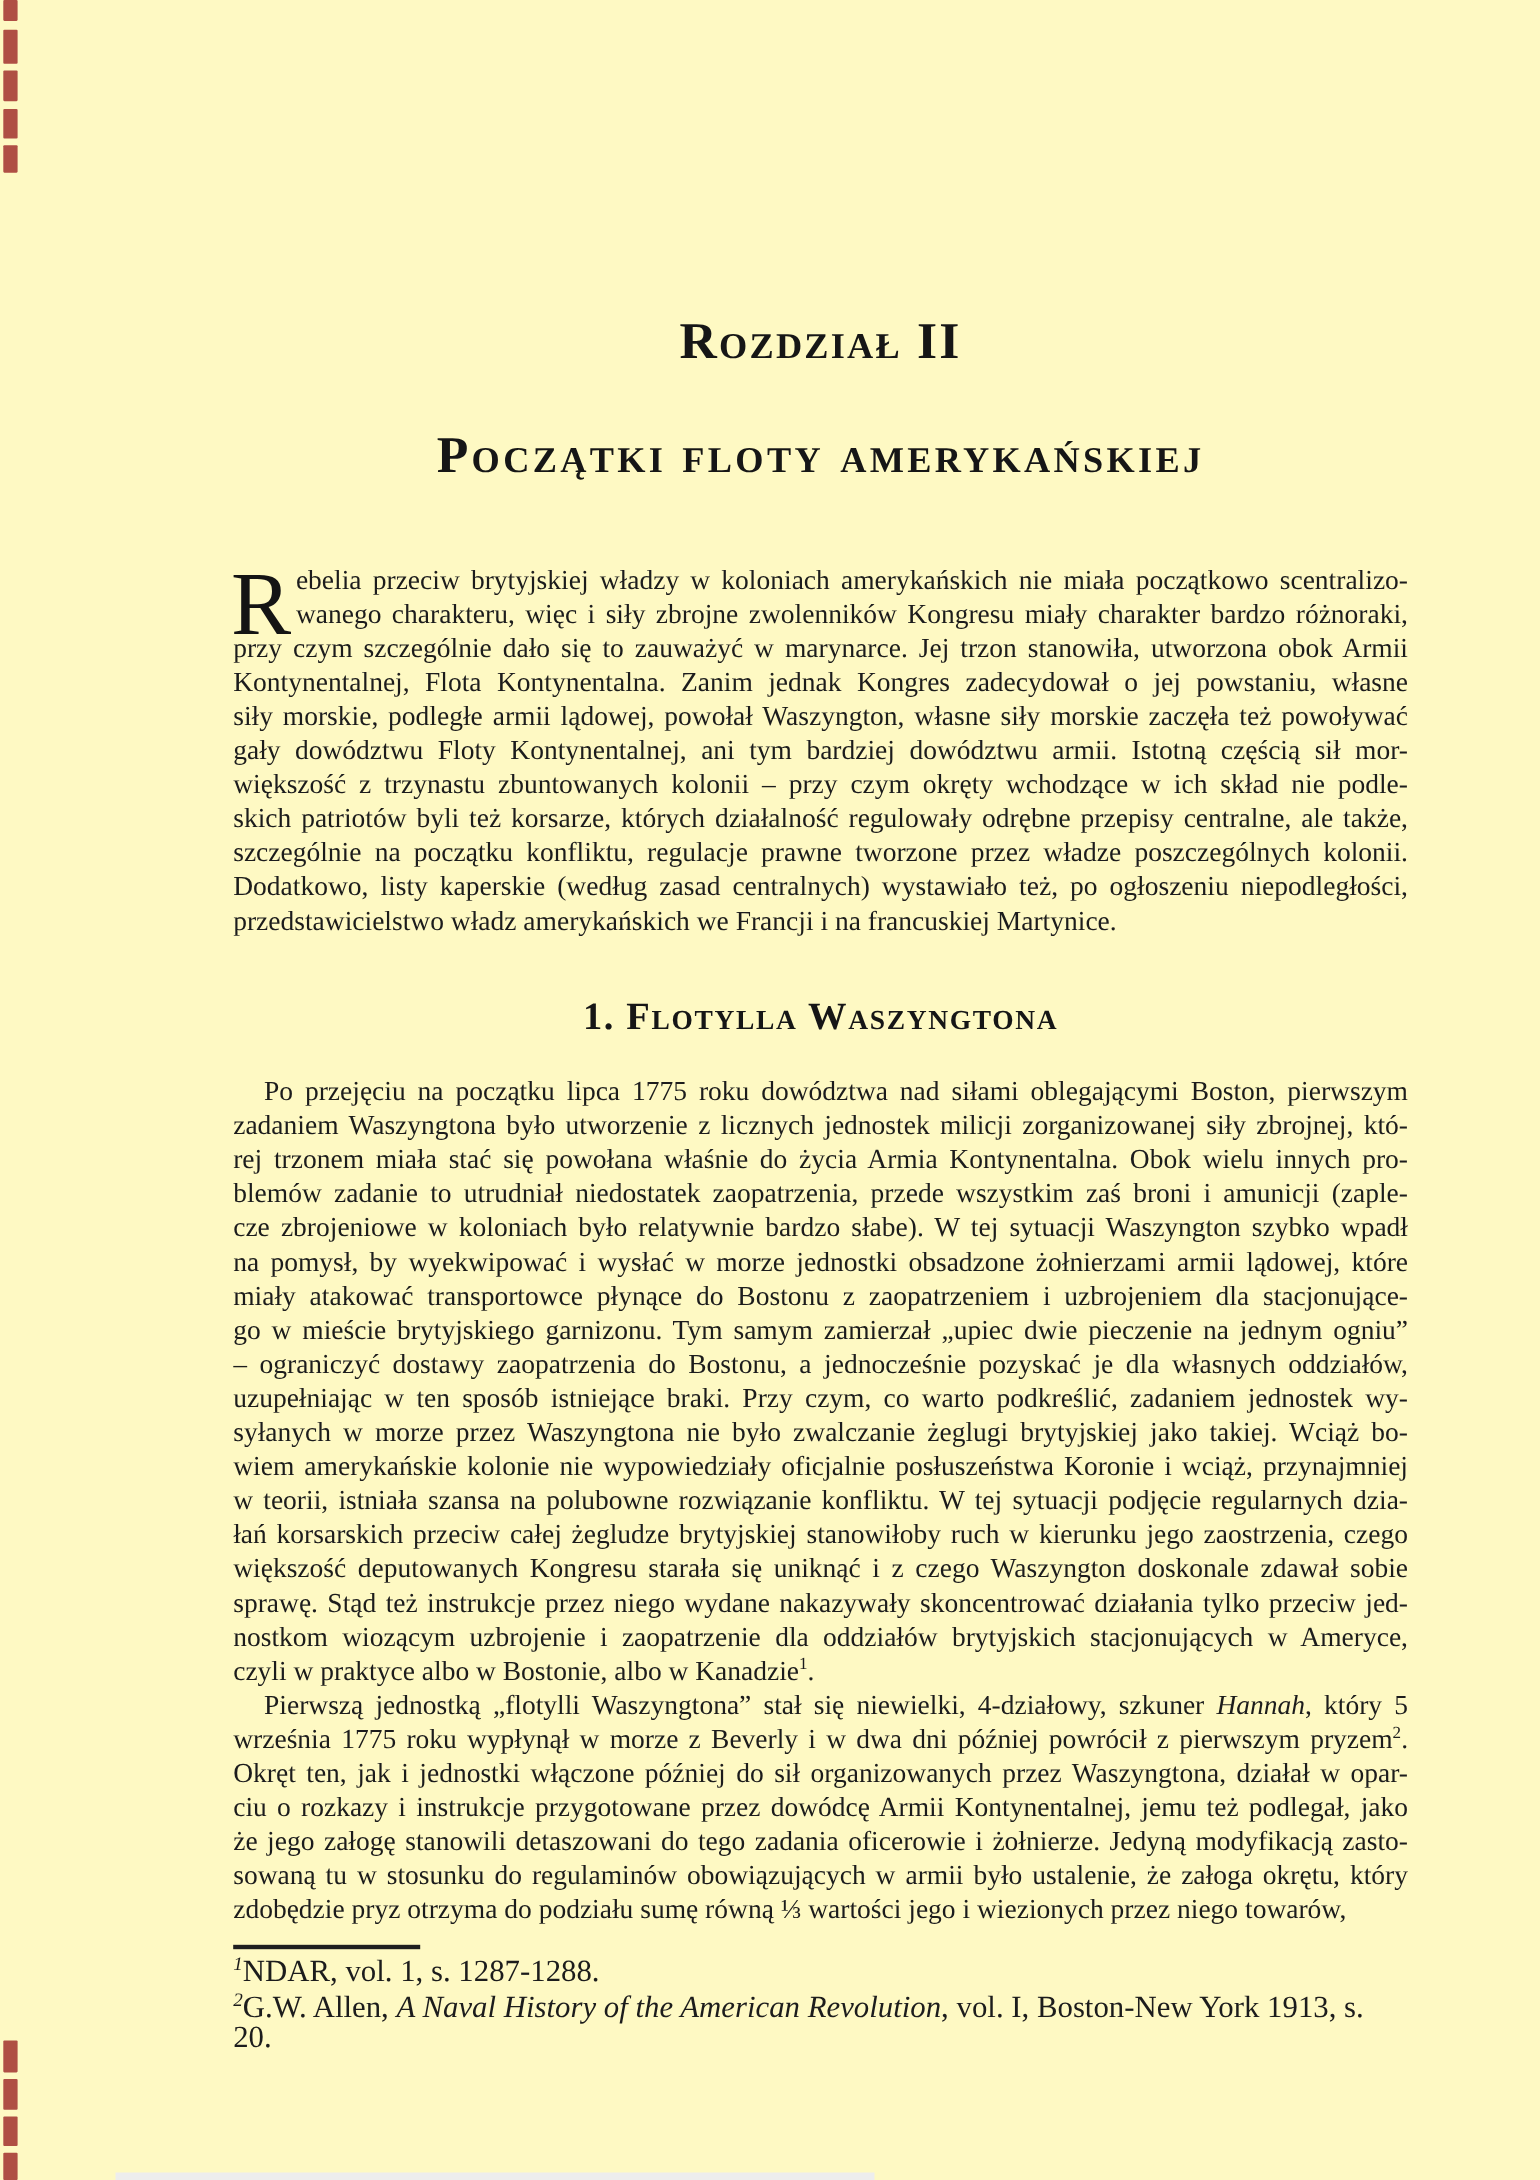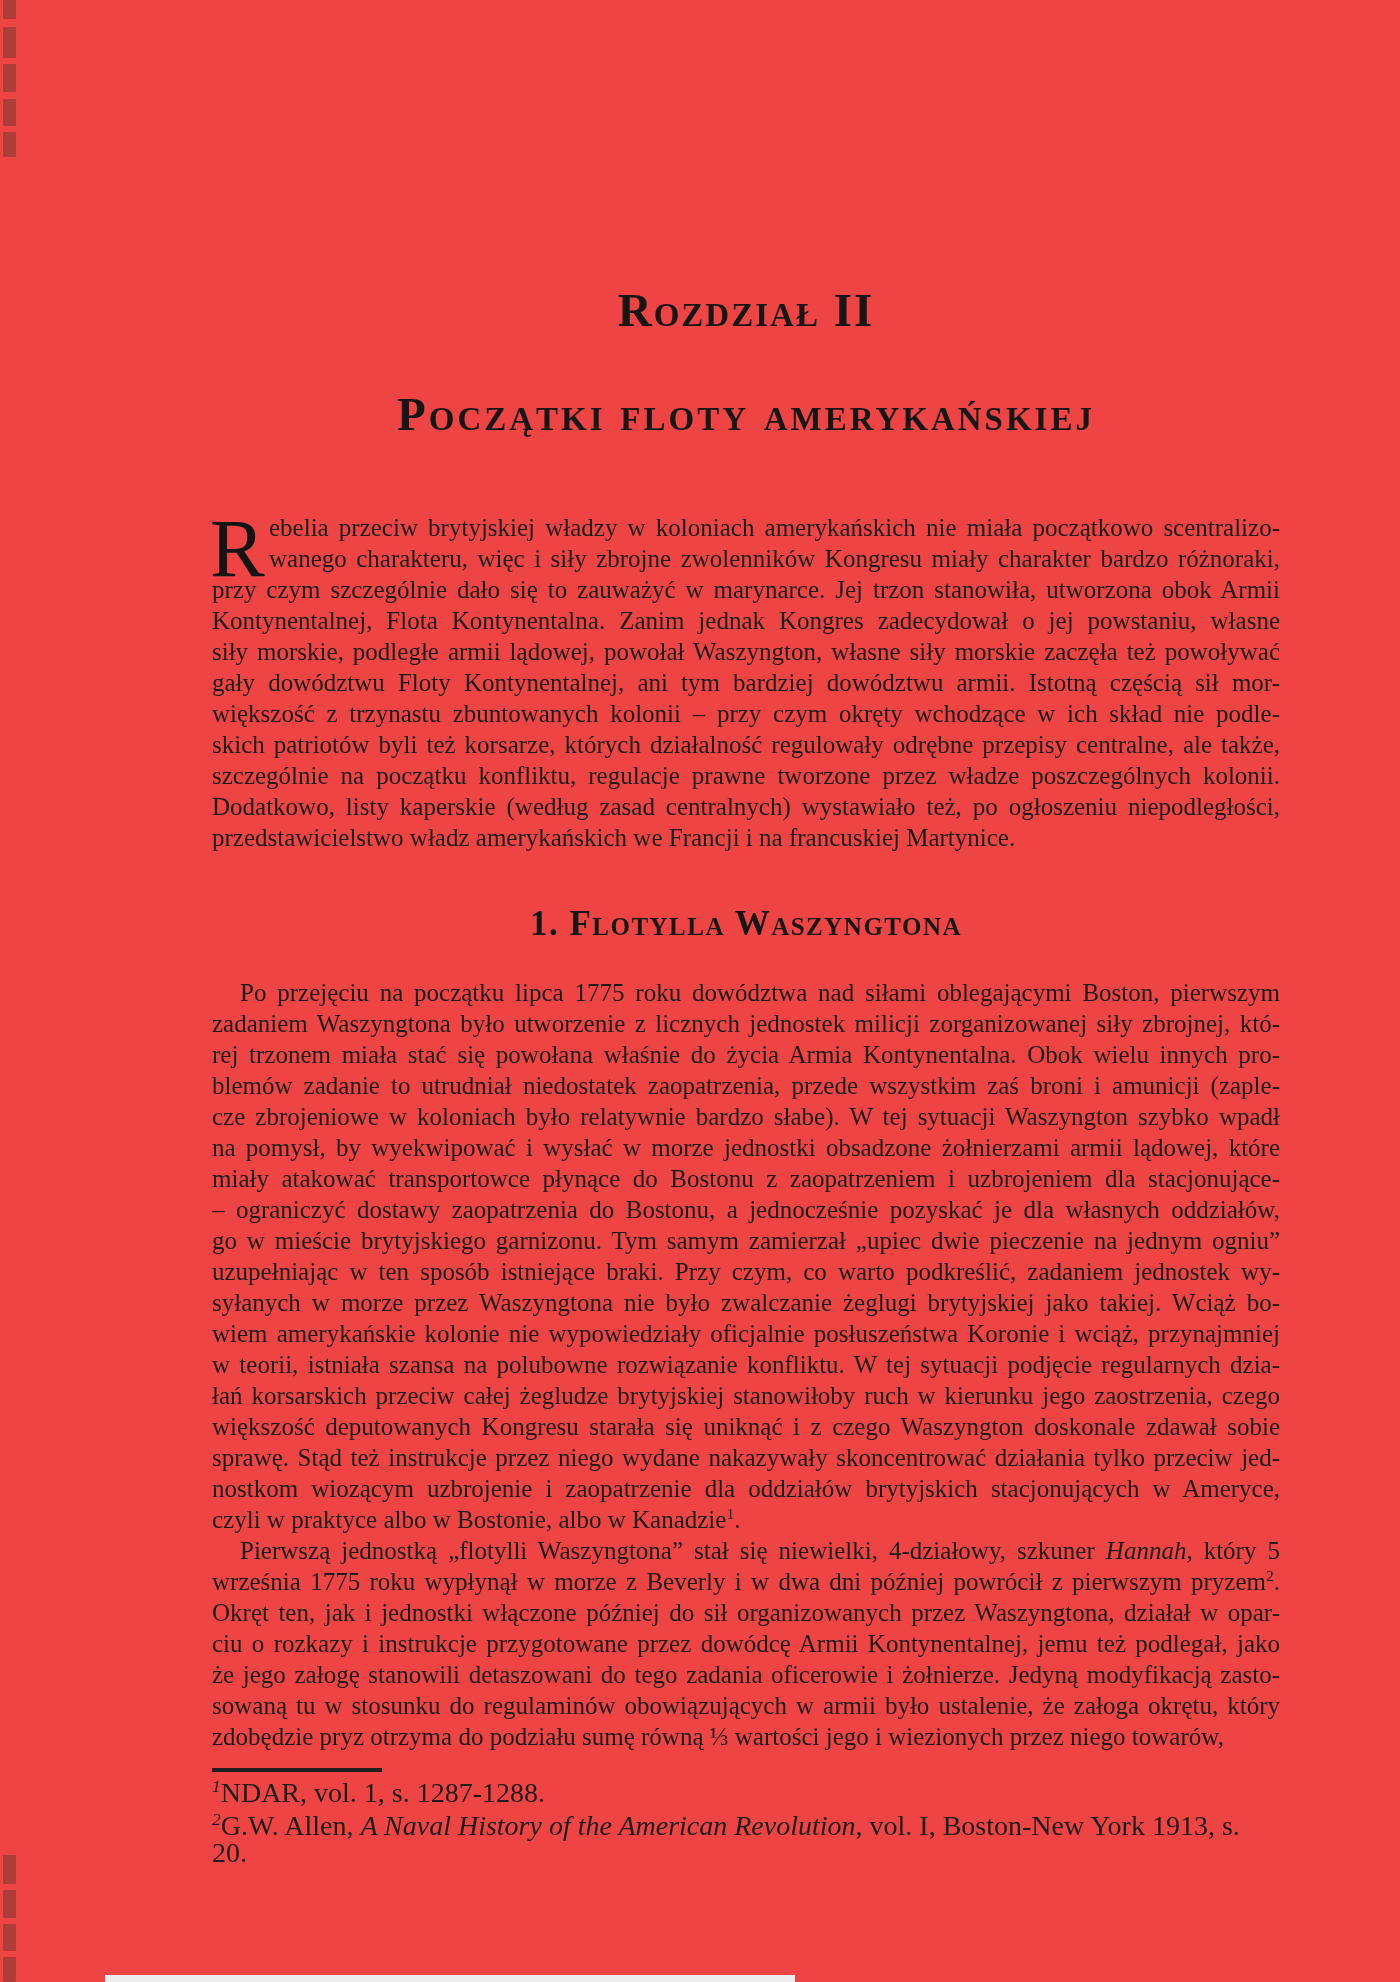--- a/index.html
+++ b/index.html
@@ -1,20 +1,20 @@
 <!DOCTYPE html>
 <html><head>
 <meta charset="utf-8">
 <style>
   html,body{margin:0;padding:0;background:#ffffff;}
   .page{
     position:relative;
     width:1400px;
     height:1982px;
-    background:#ef4444;
+    background:#fef9c3;
     overflow:hidden;
     font-family:"Liberation Serif","DejaVu Serif",serif;
     color:#1c1c1c;
   }
   
   .h-chapter,.h-title,.h-section{
     position:absolute;
     left:212px;
     width:1068px;
     text-align:center;
@@ -137,22 +137,22 @@
   <div class="h-section">1. Flotylla Waszyngtona</div>
 
   <section class="para para2 indent-first">
       <div class="line">Po przejęciu na początku lipca 1775 roku dowództwa nad siłami oblegającymi Boston, pierwszym</div>
       <div class="line">zadaniem Waszyngtona było utworzenie z licznych jednostek milicji zorganizowanej siły zbrojnej, któ-</div>
       <div class="line">rej trzonem miała stać się powołana właśnie do życia Armia Kontynentalna. Obok wielu innych pro-</div>
       <div class="line">blemów zadanie to utrudniał niedostatek zaopatrzenia, przede wszystkim zaś broni i amunicji (zaple-</div>
       <div class="line">cze zbrojeniowe w koloniach było relatywnie bardzo słabe). W tej sytuacji Waszyngton szybko wpadł</div>
       <div class="line">na pomysł, by wyekwipować i wysłać w morze jednostki obsadzone żołnierzami armii lądowej, które</div>
       <div class="line">miały atakować transportowce płynące do Bostonu z zaopatrzeniem i uzbrojeniem dla stacjonujące-</div>
+      <div class="line">go w mieście brytyjskiego garnizonu. Tym samym zamierzał „upiec dwie pieczenie na jednym ogniu”</div>
       <div class="line">– ograniczyć dostawy zaopatrzenia do Bostonu, a jednocześnie pozyskać je dla własnych oddziałów,</div>
-      <div class="line">go w mieście brytyjskiego garnizonu. Tym samym zamierzał „upiec dwie pieczenie na jednym ogniu”</div>
       <div class="line">uzupełniając w ten sposób istniejące braki. Przy czym, co warto podkreślić, zadaniem jednostek wy-</div>
       <div class="line">syłanych w morze przez Waszyngtona nie było zwalczanie żeglugi brytyjskiej jako takiej. Wciąż bo-</div>
       <div class="line">wiem amerykańskie kolonie nie wypowiedziały oficjalnie posłuszeństwa Koronie i wciąż, przynajmniej</div>
       <div class="line">w teorii, istniała szansa na polubowne rozwiązanie konfliktu. W tej sytuacji podjęcie regularnych dzia-</div>
       <div class="line">łań korsarskich przeciw całej żegludze brytyjskiej stanowiłoby ruch w kierunku jego zaostrzenia, czego</div>
       <div class="line">większość deputowanych Kongresu starała się uniknąć i z czego Waszyngton doskonale zdawał sobie</div>
       <div class="line">sprawę. Stąd też instrukcje przez niego wydane nakazywały skoncentrować działania tylko przeciw jed-</div>
       <div class="line">nostkom wiozącym uzbrojenie i zaopatrzenie dla oddziałów brytyjskich stacjonujących w Ameryce,</div>
       <div class="line">czyli w praktyce albo w Bostonie, albo w Kanadzie<sup>1</sup>.</div>
     </section>

